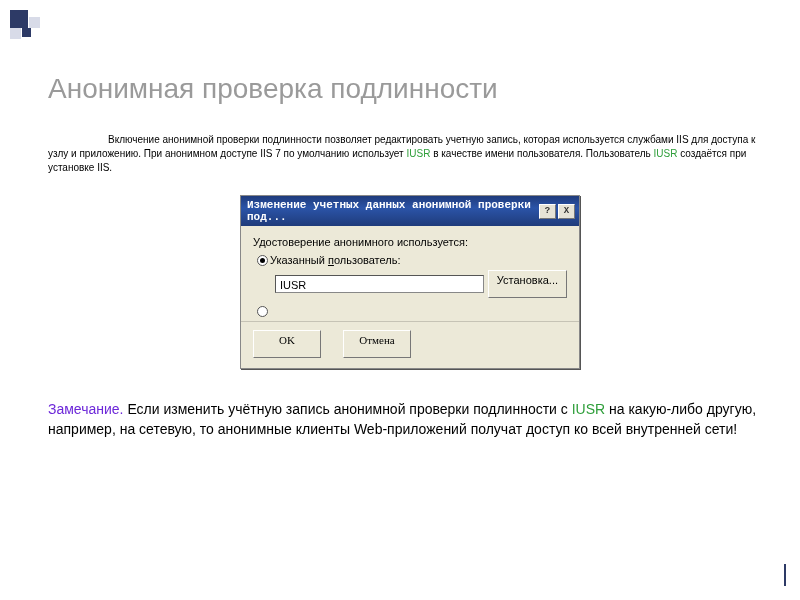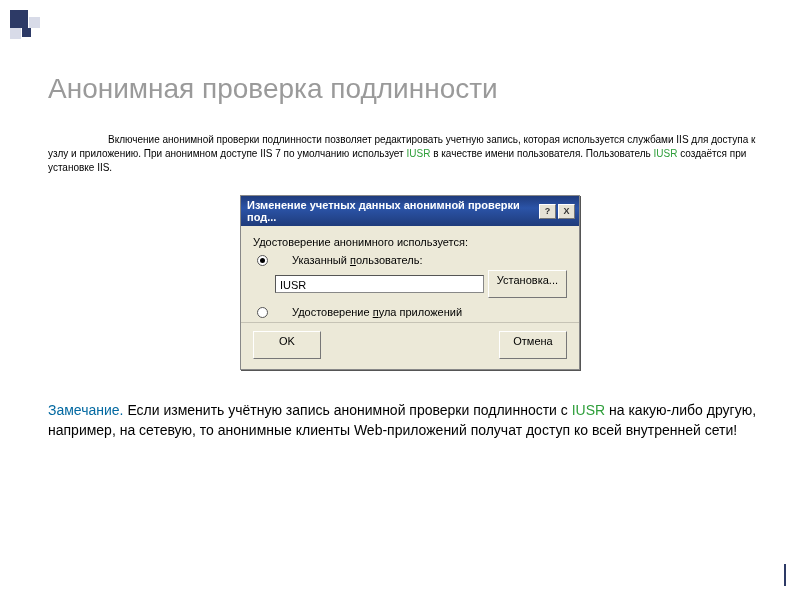--- a/index.html
+++ b/index.html
@@ -63,20 +63,21 @@
   }
   .titlebar {
     background: linear-gradient(to bottom, #1f3b7b, #2b54a8 40%, #1f3b7b);
     color: #fff;
     display: flex;
     align-items: center;
     justify-content: space-between;
     padding: 3px 4px 3px 6px;
     font-weight: bold;
     font-size: 11px;
+    font-family: Liberation Mono, monospace;
   }
   .titlebar-buttons { display: flex; gap: 2px; }
   .tb-btn {
     width: 17px;
     height: 15px;
     background: #e6e3d6;
     border: 1px solid #fff;
     border-right-color: #777;
     border-bottom-color: #777;
     font-size: 9px;
@@ -87,21 +88,21 @@
   }
   .dialog-body {
     padding: 10px 12px 10px 12px;
   }
   .label-main {
     margin-bottom: 6px;
   }
   .radio-row {
     display: flex;
     align-items: center;
-    gap: 24px;
+    gap: 2px;
     margin: 4px 0 4px 4px;
   }
   .radio {
     width: 11px;
     height: 11px;
     border: 1px solid #555;
     border-radius: 50%;
     background: #fff;
     position: relative;
   }
@@ -140,29 +141,30 @@
     height: 28px;
     line-height: 16px;
     min-width: 60px;
     text-align: center;
   }
   .button-row-sep {
     border-top: 1px solid #c6c3b5;
     margin: 2px -12px 0 -12px;
     padding: 8px 12px 0 12px;
     display:flex;
-    justify-content: space-between;
-    gap: 6px;
+    justify-content: flex-start;
+    gap: 22px;
+    font-family: Liberation Serif, serif;
   }
   .note {
     font-size: 14px;
     line-height: 1.45;
     margin-top: 30px;
   }
-  .note-label { color: #0369a1; }
+  .note-label { color: #6d28d9; }
   .footer-line {
     position: absolute;
     right: 14px;
     bottom: 14px;
     width: 2px;
     height: 22px;
     border-right: 2px solid #2d3a66;
   }
   .under { text-decoration: underline; }
 </style>
@@ -206,21 +208,20 @@
           <span><span>Указанный </span><span class="under">п</span><span>ользователь:</span></span>
         </div>
 
         <div class="input-row">
           <div class="text-input">IUSR</div>
           <div class="win-btn">Установка...</div>
         </div>
 
         <div class="radio-row">
           <div class="radio"></div>
-          <span><span>Удостоверение </span><span class="under">п</span><span>ула приложений</span></span>
         </div>
 
         <div class="button-row-sep">
           <div class="win-btn" style="min-width:68px;">OK</div>
           <div class="win-btn" style="min-width:68px;">Отмена</div>
         </div>
       </div>
     </div>
   </div>
 

